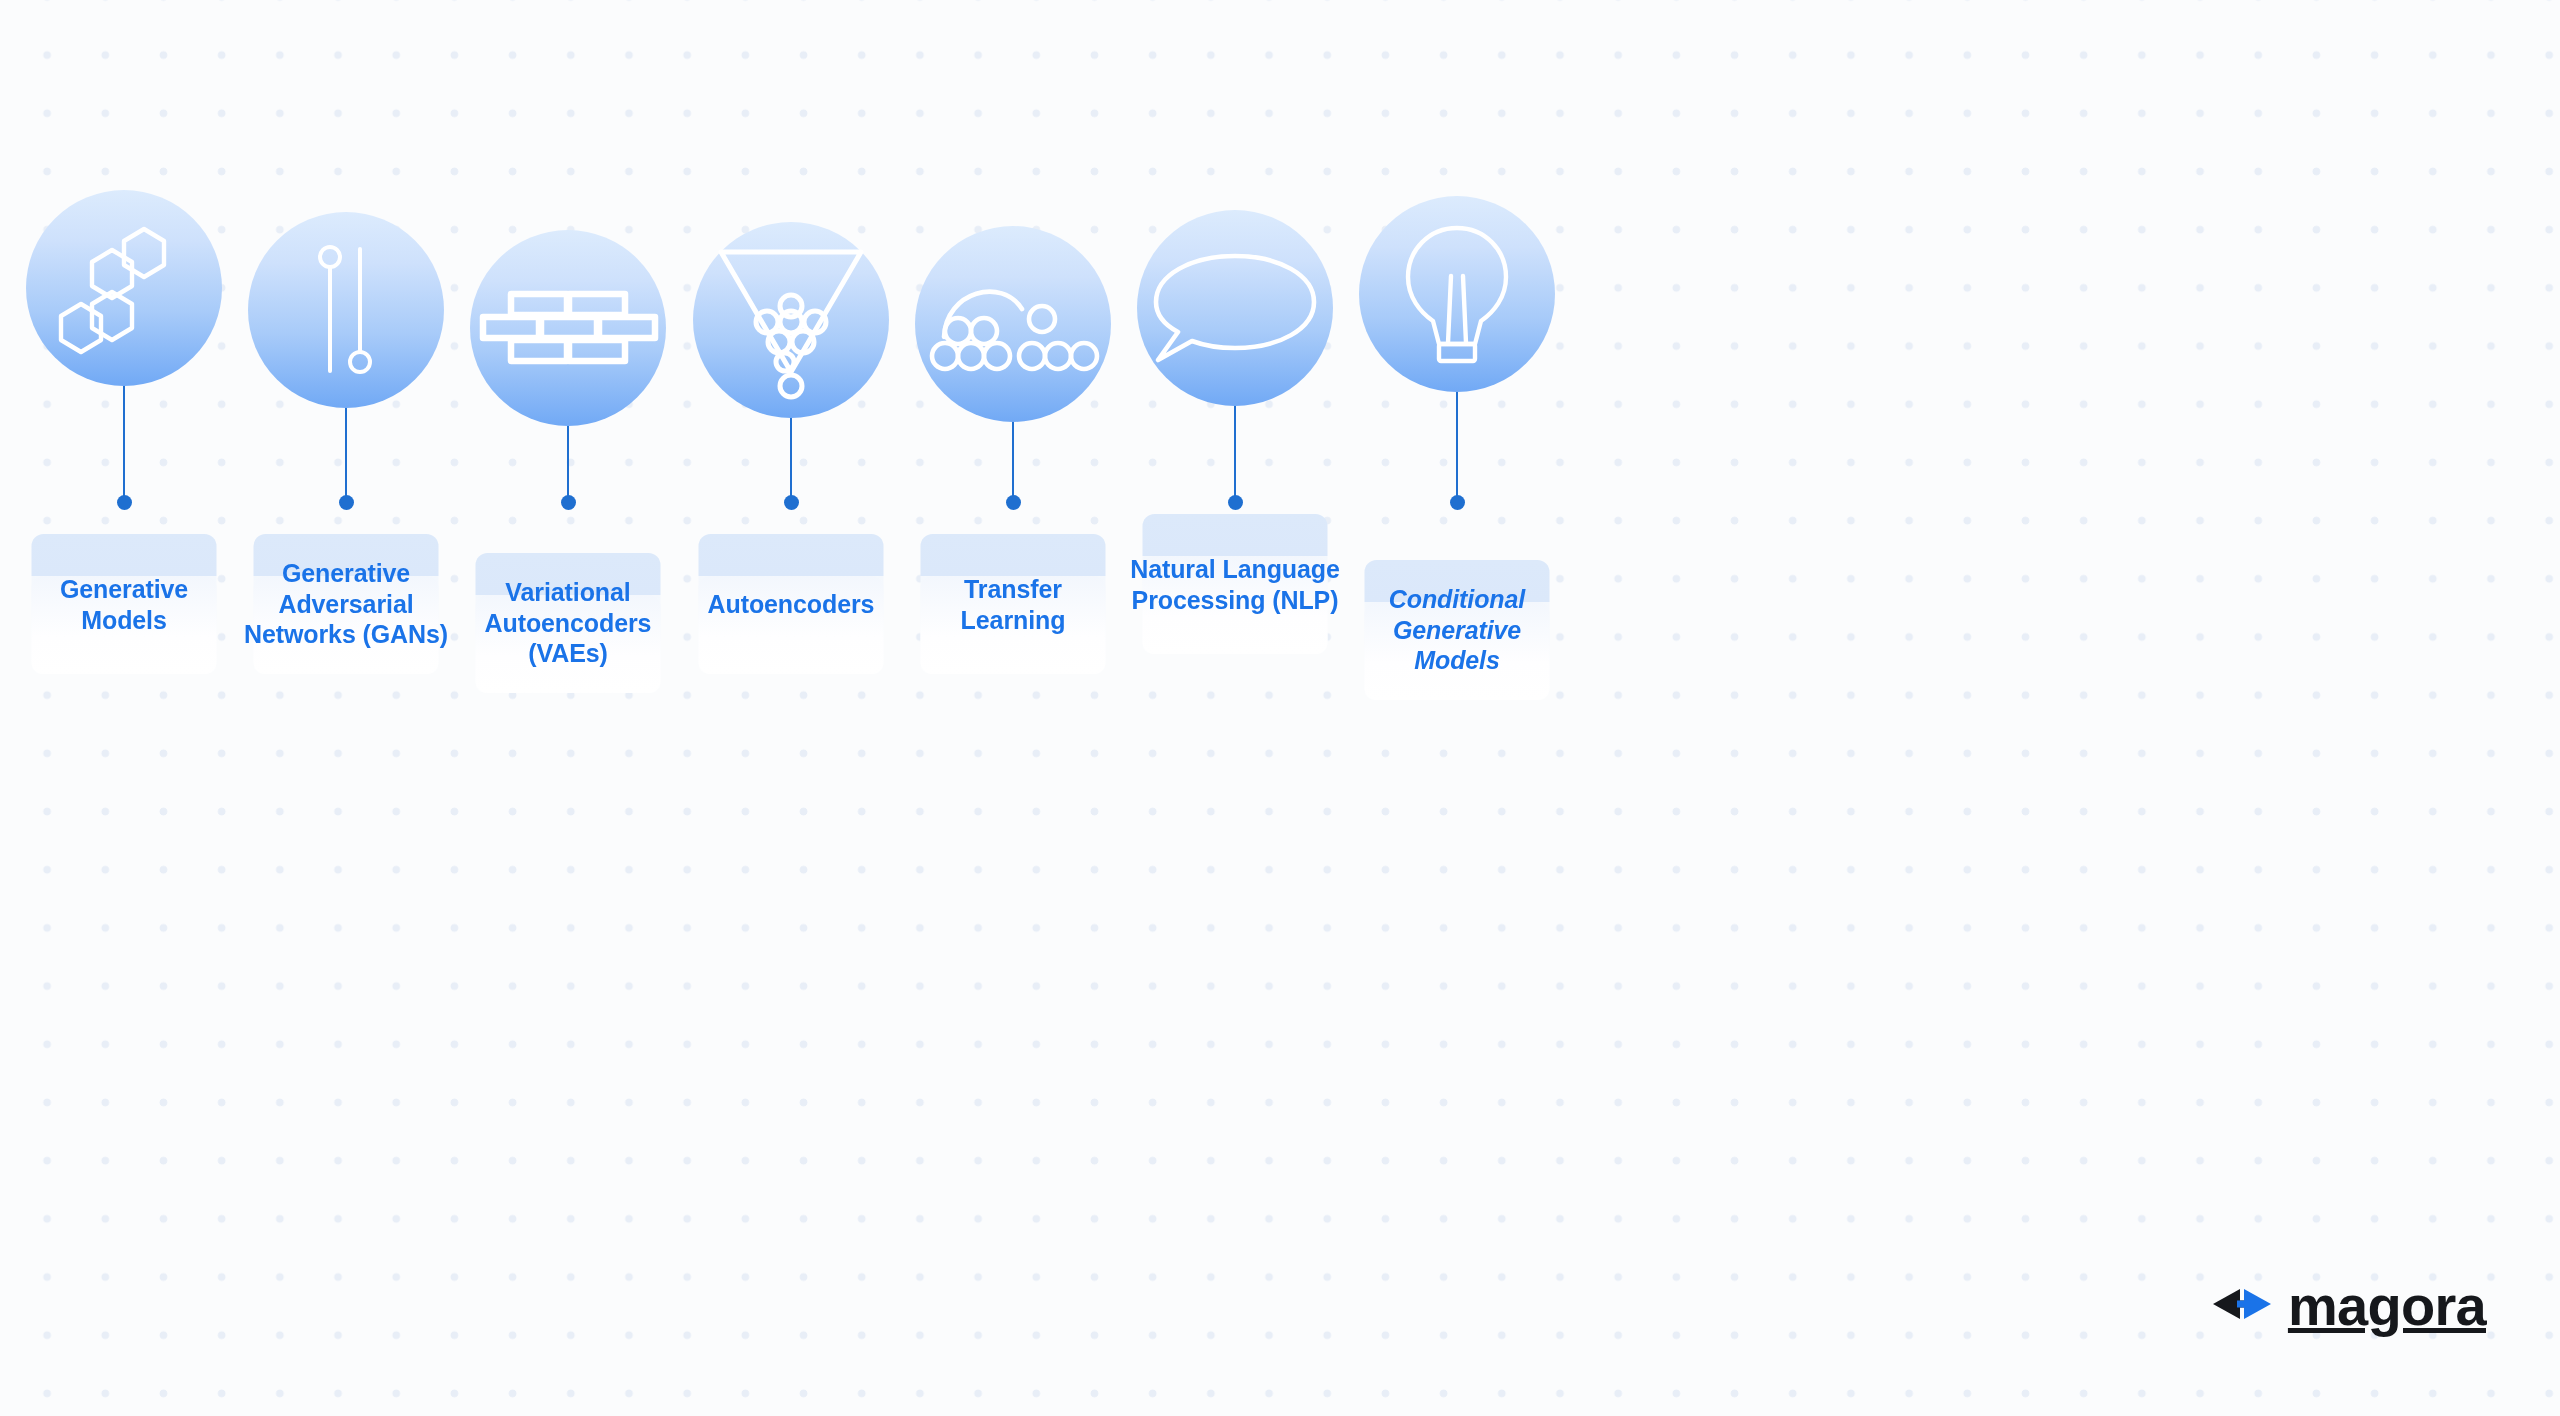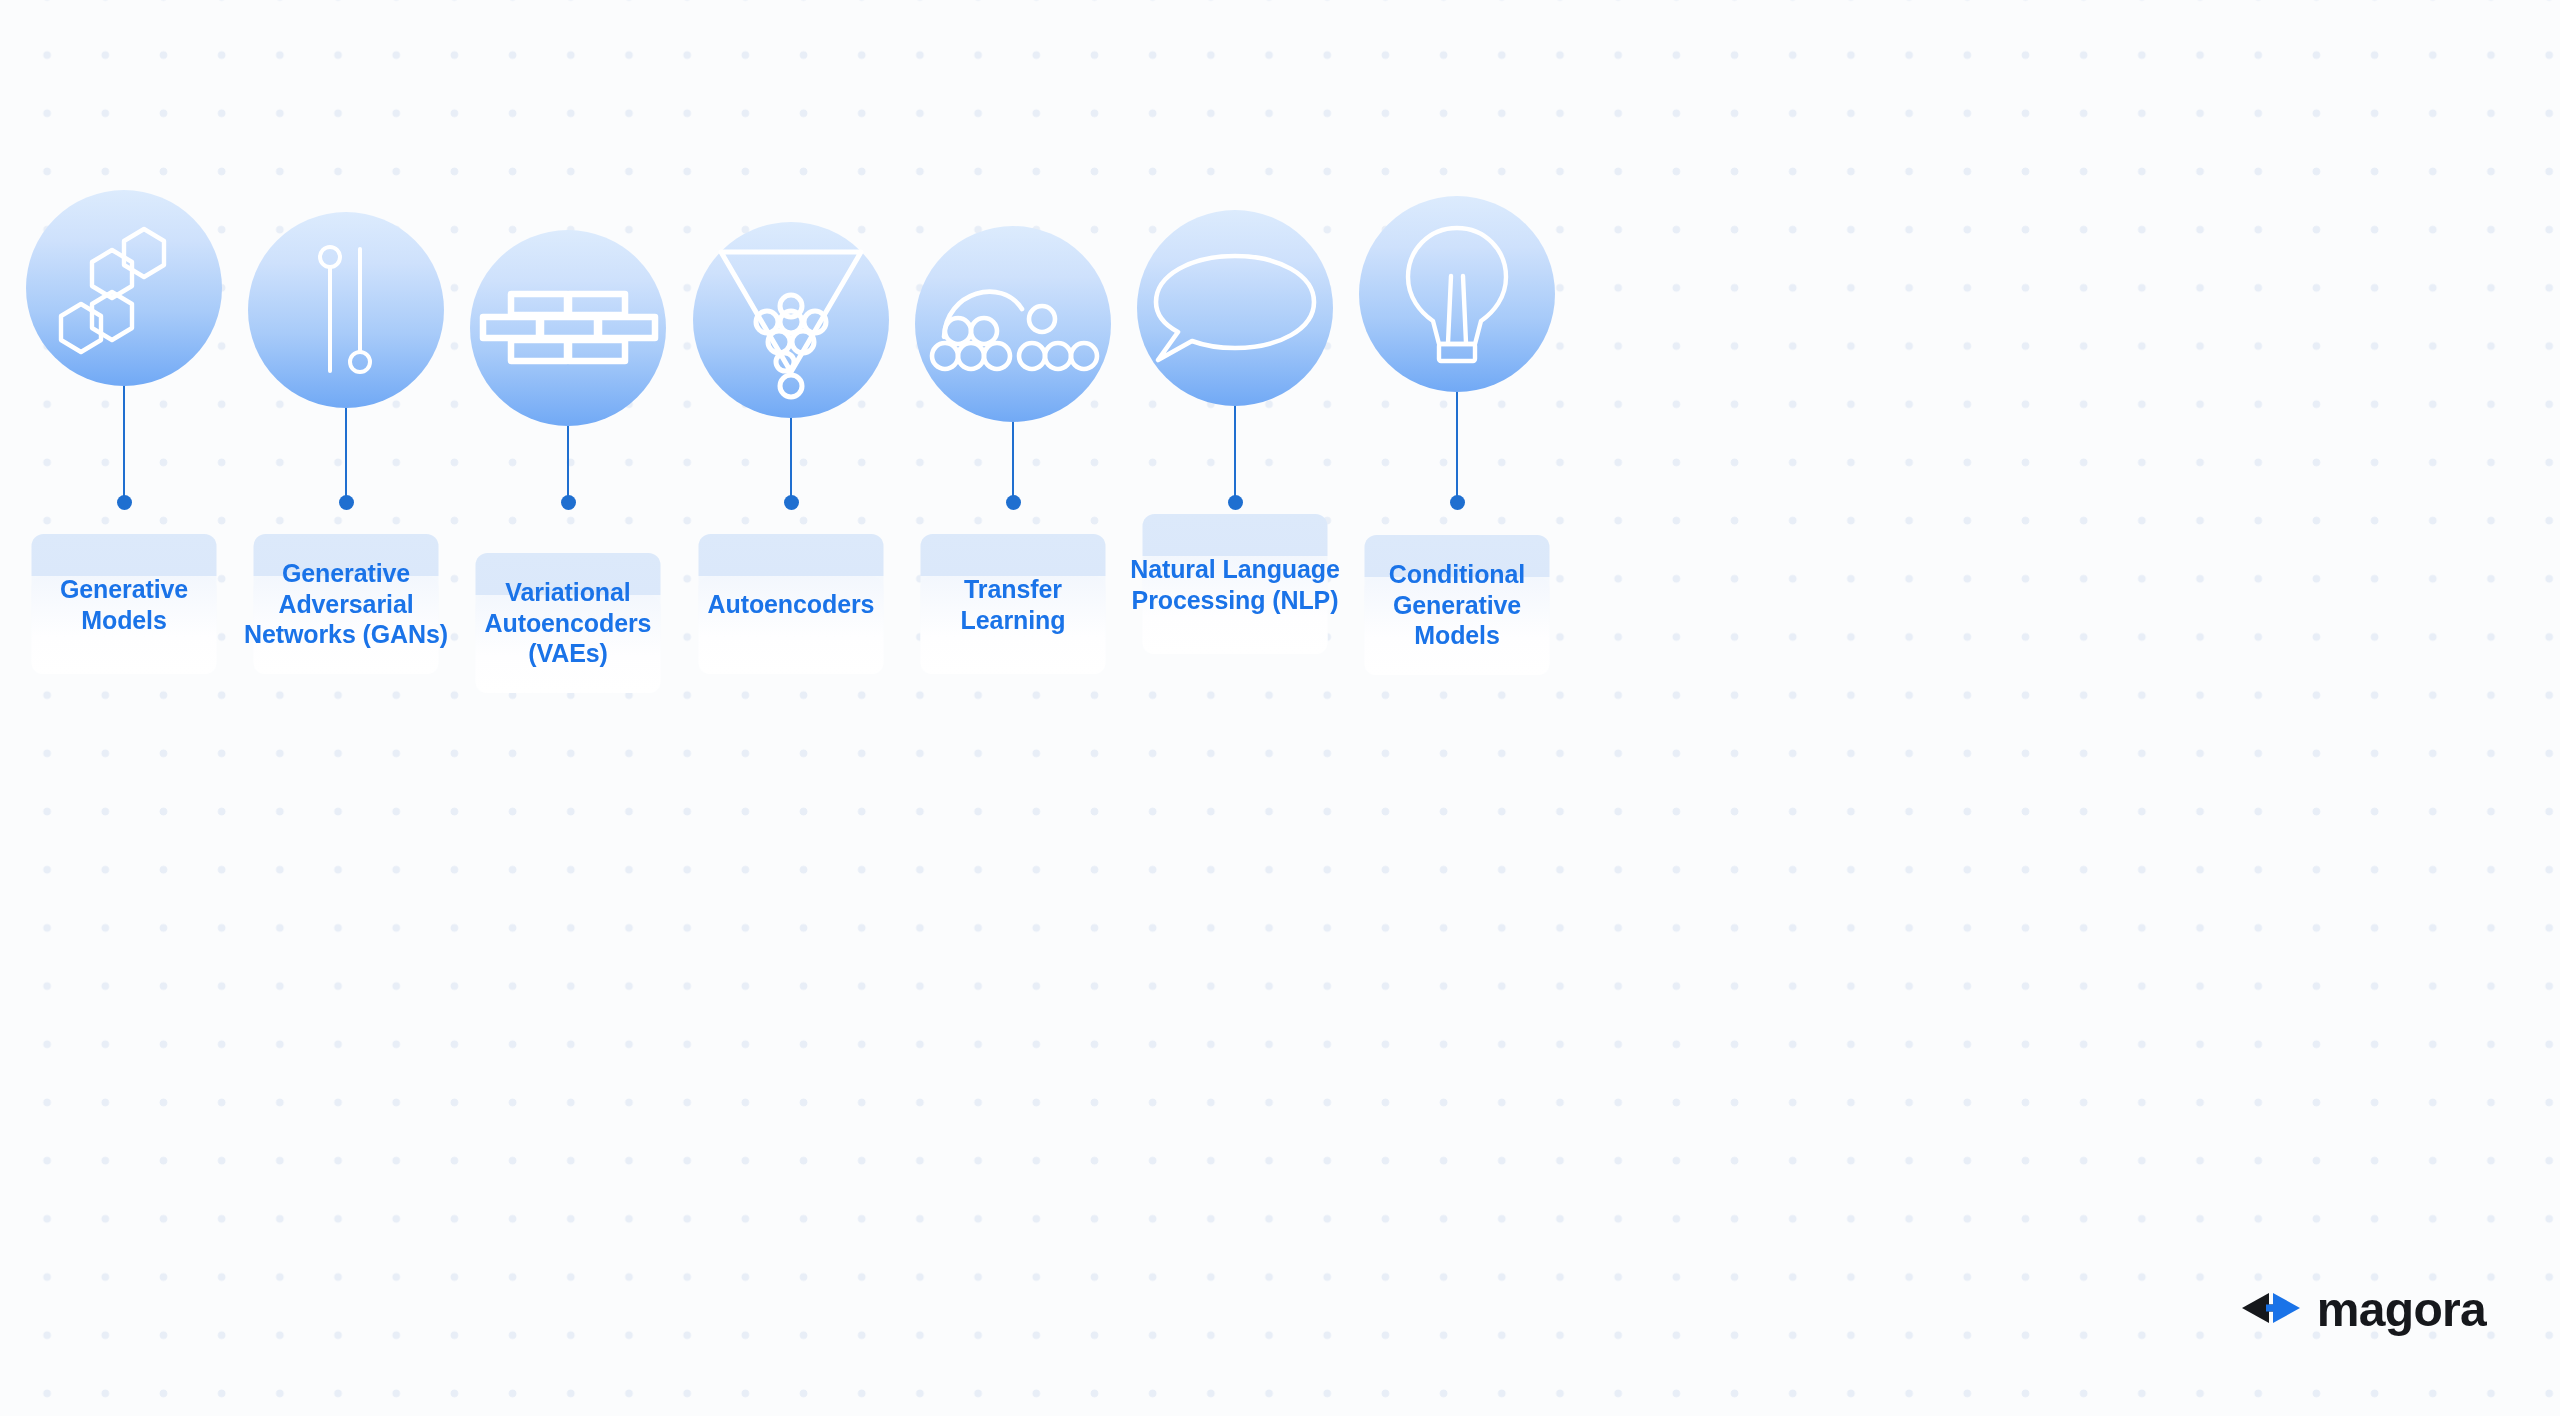--- a/index.html
+++ b/index.html
@@ -115,24 +115,25 @@
     bottom: 82px;
     display: flex;
     align-items: center;
     gap: 15px;
   }
   #logo .mark {
     display: block;
   }
   #logo .wordmark {
     color: #16181c;
-    font-size: 48px;
+    font-size: 56px;
     font-weight: bold;
     letter-spacing: -0.7px;
     line-height: 1;
+    text-decoration: underline;
   }
 </style>
 </head>
 <body>
 
 <div id="dot-grid"></div>
 
 <div id="stage">
 
   <div class="node" style="left:9px;">
@@ -278,21 +279,21 @@
                    L 73 120 L 37 120 L 31 97
                    C 18 88, 6 73, 6 53 C 6 26, 27 4, 55 4 Z"></path>
           <line x1="49" y1="52" x2="46" y2="119"></line>
           <line x1="61" y1="52" x2="64" y2="119"></line>
           <rect x="37" y="120" width="36" height="17" rx="2"></rect>
         </svg>
       </span>
     </div>
     <div class="connector" style="top:392px;height:104px;"></div>
     <div class="connector-dot" style="top:495px;"></div>
-    <div class="card" style="top:535px;">
+    <div class="card" style="top:560px;font-style:italic;">
       <div class="card-inner"></div>
       <div class="card-label">Conditional
 Generative
 Models</div>
     </div>
   </div>
 
 </div>
 
 <div id="logo">

